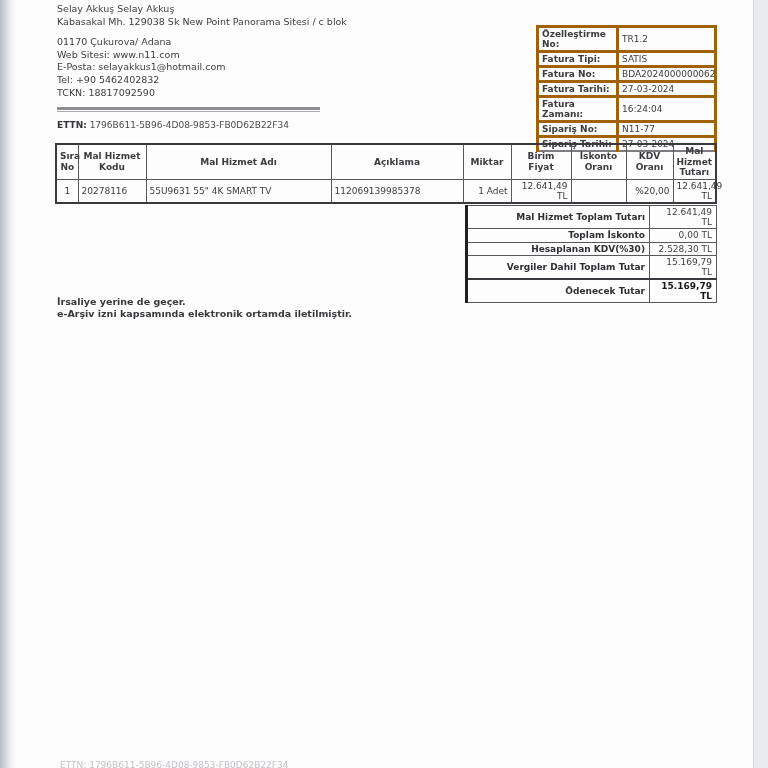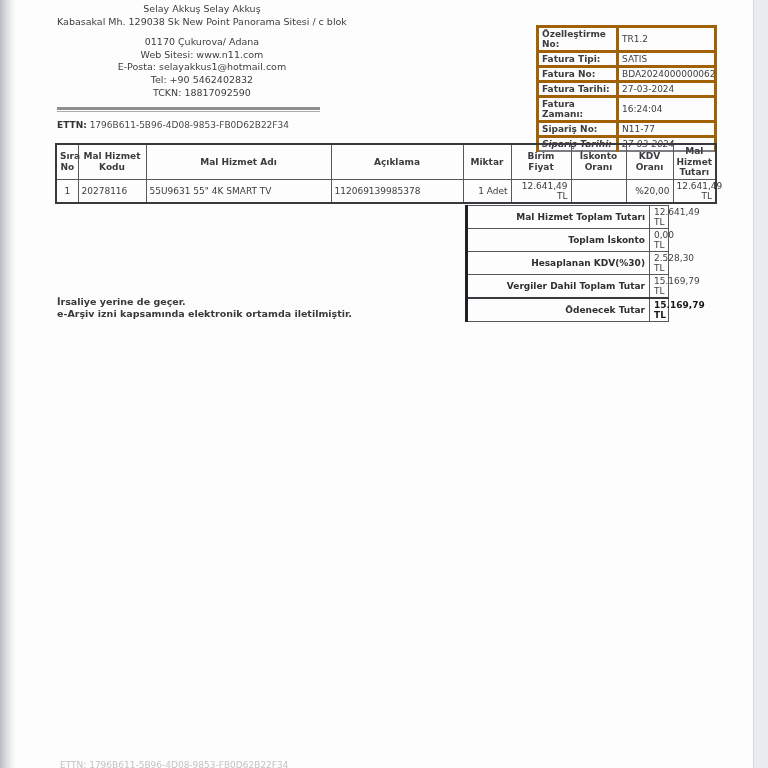--- a/index.html
+++ b/index.html
@@ -11,53 +11,53 @@
   }
   .edge-left {
     position: absolute; left: 0; top: 0; width: 16px; height: 768px;
     background: linear-gradient(to right, #b9bcc4 0%, #d6d8dd 35%, #f3f3f5 75%, #fdfdfd 100%);
   }
   .edge-right {
     position: absolute; right: 0; top: 0; width: 15px; height: 768px;
     background: #e9ebf0; border-left: 1px solid #d6d8dd;
   }
   
-  .sender { position: absolute; left: 57px; top: 3px; font-size: 9.5px; line-height: 12.6px; color: #3d3d3d; text-align: center; }
+  .sender { position: absolute; left: 57px; top: 3px; font-size: 9.5px; line-height: 12.6px; color: #3d3d3d; }
   .sender .gap { height: 8px; }
   
   .divider { position: absolute; left: 57px; top: 107px; width: 263px; }
   .divider .d1 { height: 3px; background: #8f8f92; }
   .divider .d2 { height: 1px; background: #fdfdfd; }
   .divider .d3 { height: 1px; background: #ababaf; }
   
   .meta {
     position: absolute; left: 536px; top: 25px; width: 181px;
     border-collapse: collapse; font-size: 9px; table-layout: fixed;
   }
   .meta td { border: 3px solid #a16207; padding: 1px 3px; height: 13px; vertical-align: middle; color: #3c3c3c; }
   .meta td.lbl { font-weight: bold; width: 80px; }
-  .meta tr:last-child td { border-bottom: 2px solid #7d7d81; font-style: italic; }
+  .meta tr:last-child td { border-bottom: 2px solid #7d7d81; }
   
   .ettn { position: absolute; left: 57px; top: 120px; font-size: 9px; color: #4a4a4e; }
   .ettn .b { font-weight: bold; color: #323236; }
   
   .items {
     position: absolute; left: 55px; top: 143px; width: 662px;
     border-collapse: collapse; table-layout: fixed; font-size: 9px;
     border: 2px solid #3a3a3e;
     padding-left: 6px;
   }
   .items th, .items td { border: 1px solid #58585c; padding: 1px 3px; color: #3c3c40; }
   .items th { height: 34px; font-weight: bold; text-align: center; vertical-align: middle; line-height: 10.5px; }
   .items td { height: 23px; vertical-align: middle; }
   .items td.c { text-align: center; }
   .items td.r { text-align: right; }
   
   .totals {
-    position: absolute; left: 465px; top: 205px; width: 204px;
+    position: absolute; left: 465px; top: 205px; width: 252px;
     border-collapse: collapse; table-layout: fixed; font-size: 9px;
     border: 1px solid #48484c; border-left: 3px solid #202024;
   }
   .totals td { border: 1px solid #58585c; padding: 1px 4px; height: 13.5px; vertical-align: middle; }
   .totals td.lbl { font-weight: bold; text-align: right; width: 183px; color: #2f2f33; }
   .totals td.val { text-align: right; color: #434347; }
   .totals tr.final td { border-top: 2px solid #3a3a3e; }
   .totals tr.final td.val { font-weight: bold; color: #19191d; }
   
   .notes { position: absolute; left: 57px; top: 296px; font-size: 9.5px; font-weight: bold; line-height: 12px; color: #39393d; }

